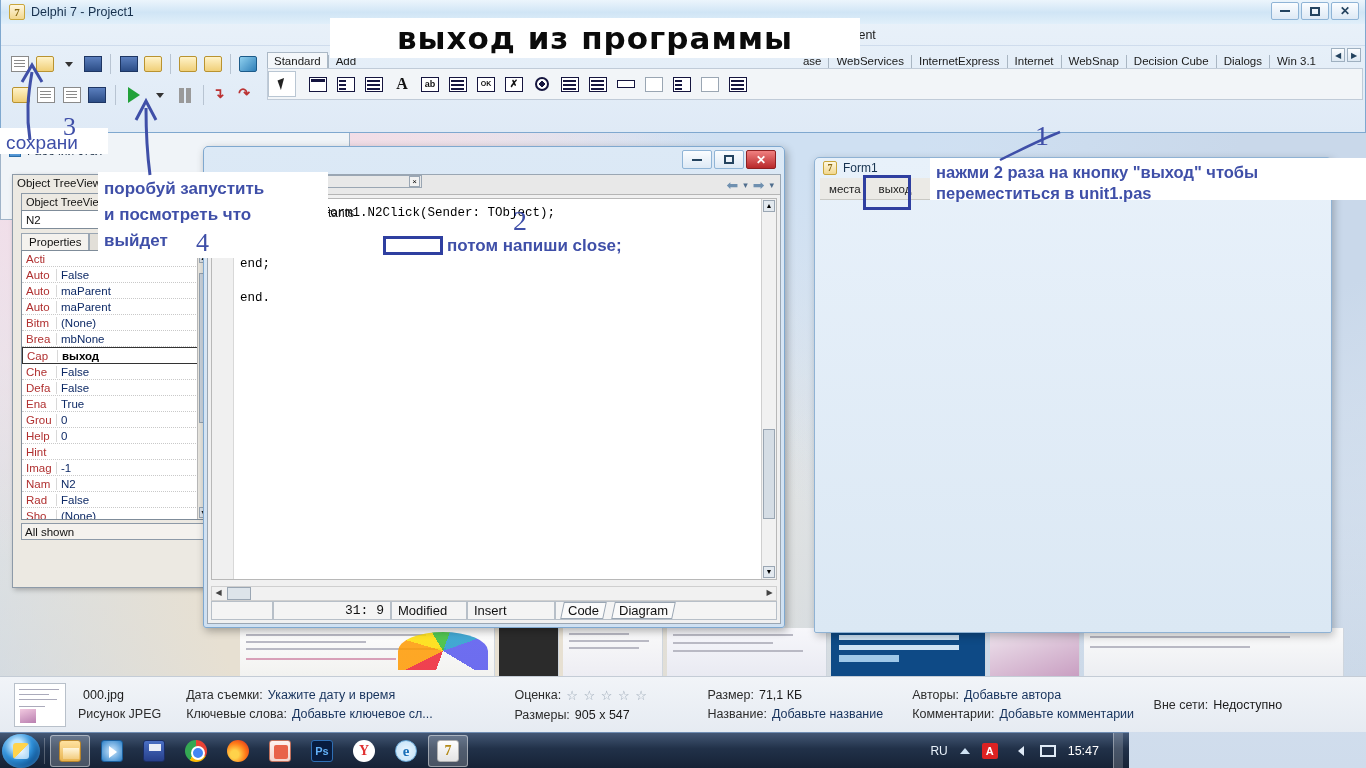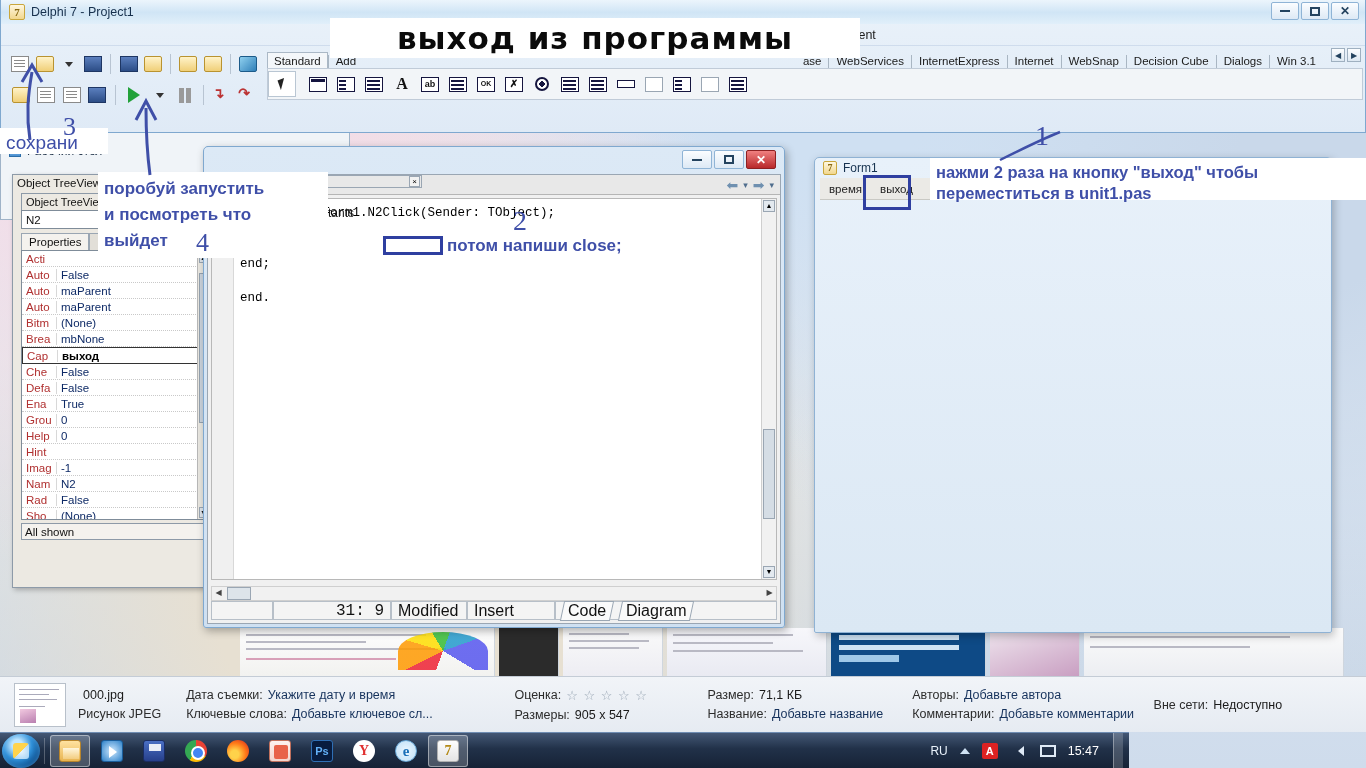--- a/index.html
+++ b/index.html
@@ -253,21 +253,21 @@
     font-size:12.5px; line-height:17px; color:#000; white-space:pre;
   }
   #code-vscroll { position:absolute; right:0; top:0; bottom:0; width:15px; background:#f1f1f1; border-left:1px solid #cfcfcf;}
   #code-vscroll .up,#code-vscroll .dn { position:absolute; left:1px; width:12px;height:12px;background:#e3e9ef;border:1px solid #9aa6b3;text-align:center;font-size:7px;line-height:10px;}
   #code-vscroll .up{top:1px;} #code-vscroll .dn{bottom:1px;}
   #code-vscroll .thumbb { position:absolute; left:1px; top:230px; width:12px;height:90px; background:#d5dde5; border:1px solid #9aa6b3;}
   #code-hscroll { position:absolute; left:3px; right:3px; bottom:22px; height:15px; background:#f1f1f1; border:1px solid #cfcfcf; }
   #code-hscroll .lf,#code-hscroll .rt{position:absolute;top:0;width:13px;height:13px;text-align:center;font-size:8px;line-height:12px;color:#444;}
   #code-hscroll .lf{left:0;} #code-hscroll .rt{right:0;}
   #code-hscroll .thumbb{position:absolute;left:15px;top:0;width:24px;height:13px;background:#dde4ea;border:1px solid #9aa6b3;}
-  #code-status { position:absolute; left:3px; right:3px; bottom:3px; height:19px; display:flex; font-size:16px; color:#111; }
+  #code-status { position:absolute; left:3px; right:3px; bottom:3px; height:19px; display:flex; font-size:13px; color:#111; }
   .st-cell { border:1px solid #b7bfc8; background:#f4f4f4; display:flex; align-items:center; padding:0 6px; }
   .st-cell.c1 { width:62px; }
   .st-cell.c2 { width:118px; justify-content:flex-end; font-family:"Liberation Mono",monospace;}
   .st-cell.c3 { width:76px; }
   .st-cell.c4 { width:88px; }
   .st-cell.c5 { flex:1; gap:8px; }
   .code-tabsmall { border:1px solid #9aa6b3; padding:0 5px; background:#fafafa; transform:skewX(-12deg);}
   .code-tabsmall span { display:inline-block; transform:skewX(12deg); }
   #oi-divider { position:absolute; left:300px; top:175px; width:122px; height:13px; background:#e8e8e8; border:1px solid #9aa6b3; }
   #oi-divider .x { position:absolute; right:1px; top:0px; width:11px;height:11px; border:1px solid #9aa6b3; background:#f2f2f2; font-size:8px; text-align:center; line-height:9px;}
@@ -711,21 +711,21 @@
   <div class="x">×</div>
 </div>
 <div id="constants-label">Constants</div>
 
 <div id="form-win">
   <div id="form-title">
     <span class="f-ico">7</span>
     <span>Form1</span>
   </div>
   <div id="form-menu">
-    <div class="fm-item">время</div>
+    <div class="fm-item">места</div>
     <div class="fm-item">выход</div>
   </div>
 </div>
 
 <div id="title-banner">
   <span>выход из программы</span>
 </div>
 
 <div class="ann-white" id="note1"></div>
 <div class="ann-text" style="left:936px;top:162px;font-size:16.5px;line-height:21px">нажми 2 раза на кнопку "выход" чтобы

